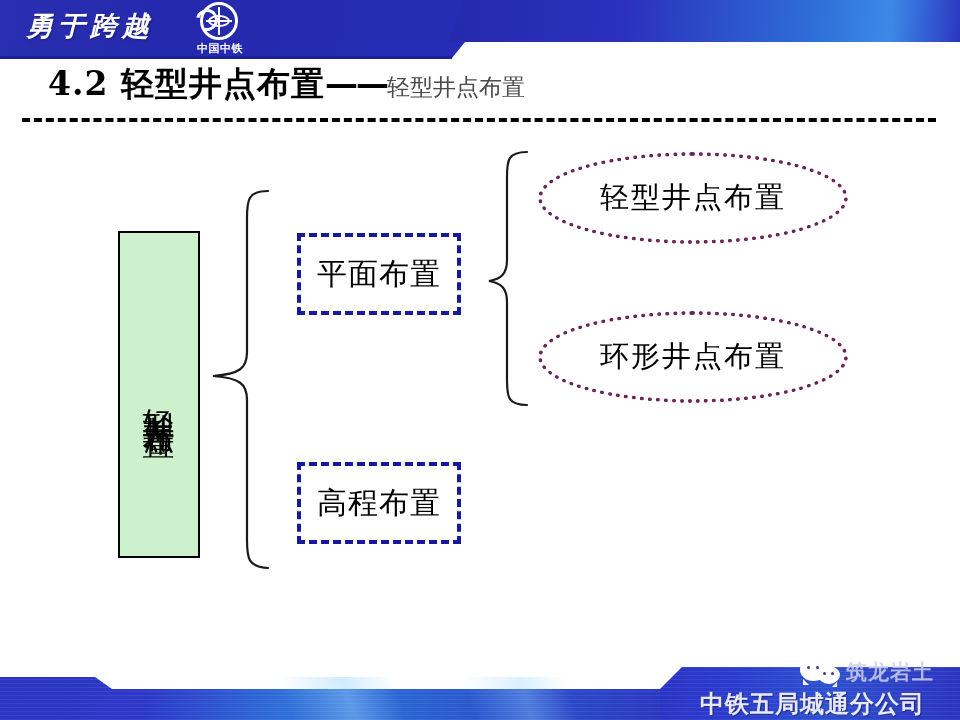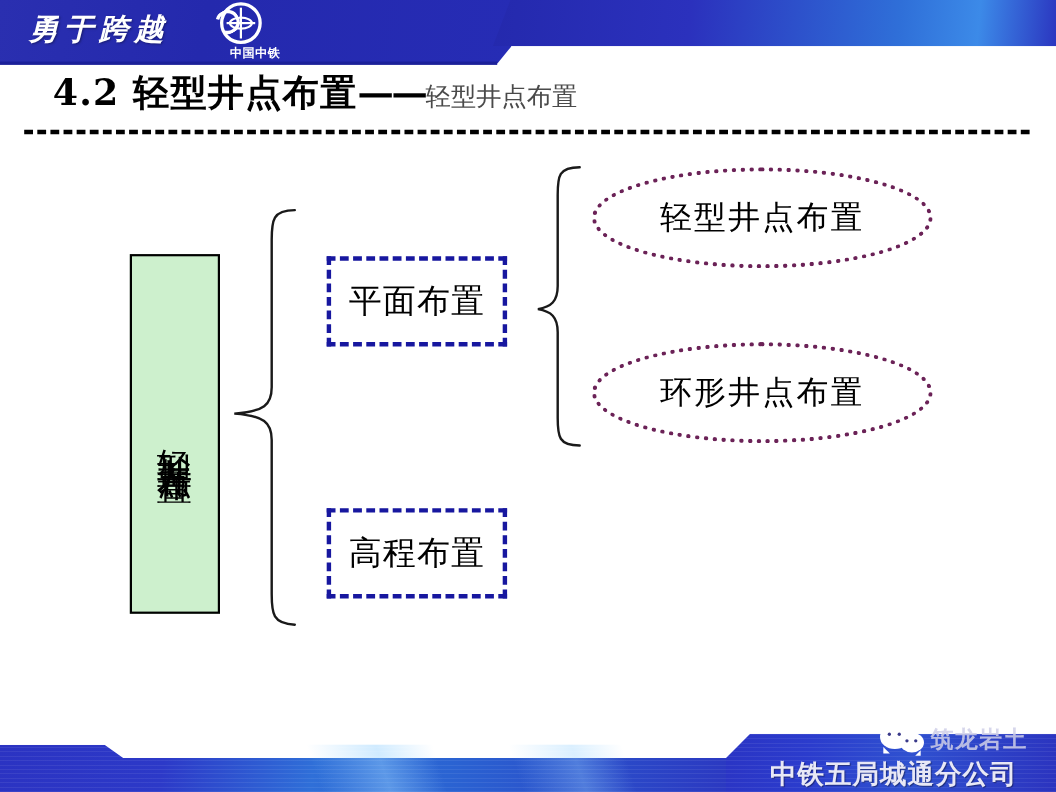--- a/index.html
+++ b/index.html
@@ -99,21 +99,21 @@
     left: 14px; top: 8px;
     width: 22px; height: 22px;
     border: 3px solid #ffffff;
     border-radius: 50%;
     border-left-color: transparent;
     box-sizing: border-box;
     transform: rotate(-30deg);
   }
   .crc-text {
     position: absolute;
-    left: 12px; top: 40px;
+    left: 0; top: 40px;
     width: 76px;
     text-align: center;
     color: #ffffff;
     font-size: 11px;
     font-weight: bold;
     letter-spacing: 0.5px;
     white-space: nowrap;
   }
 
   

